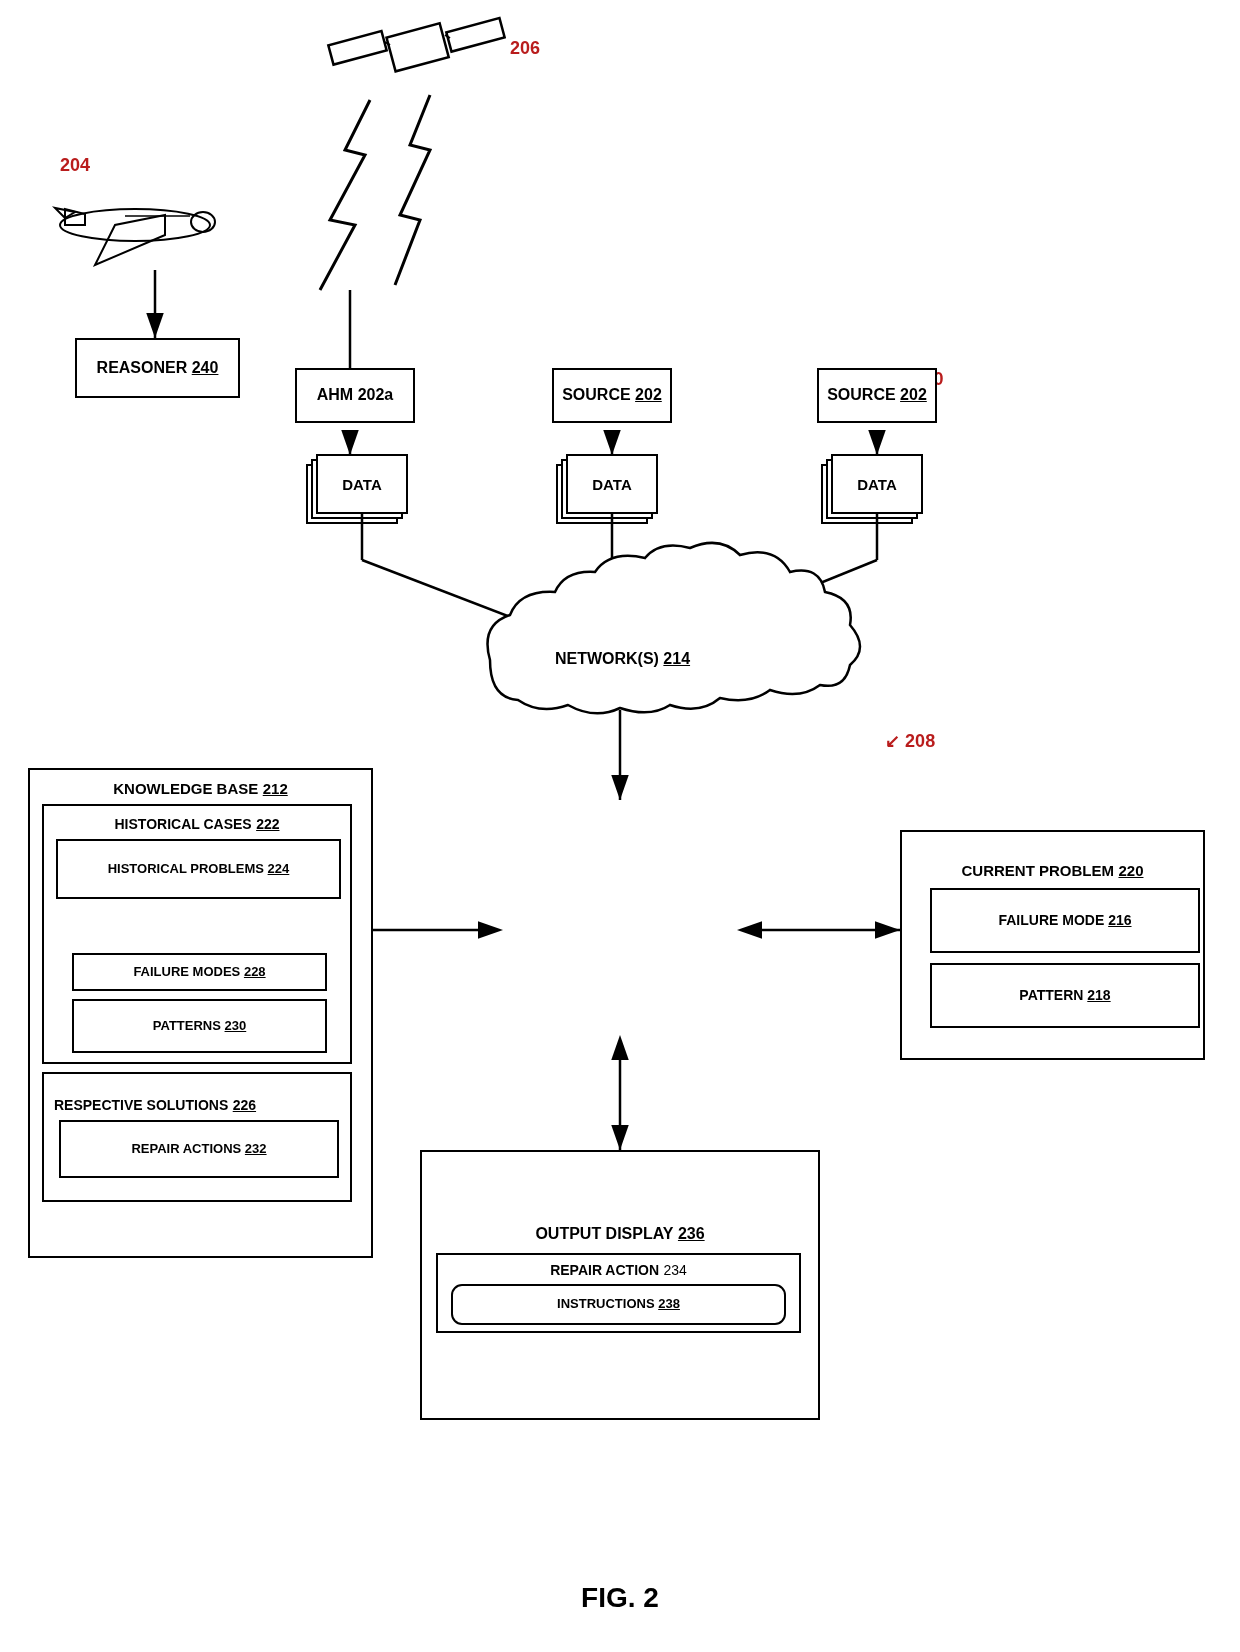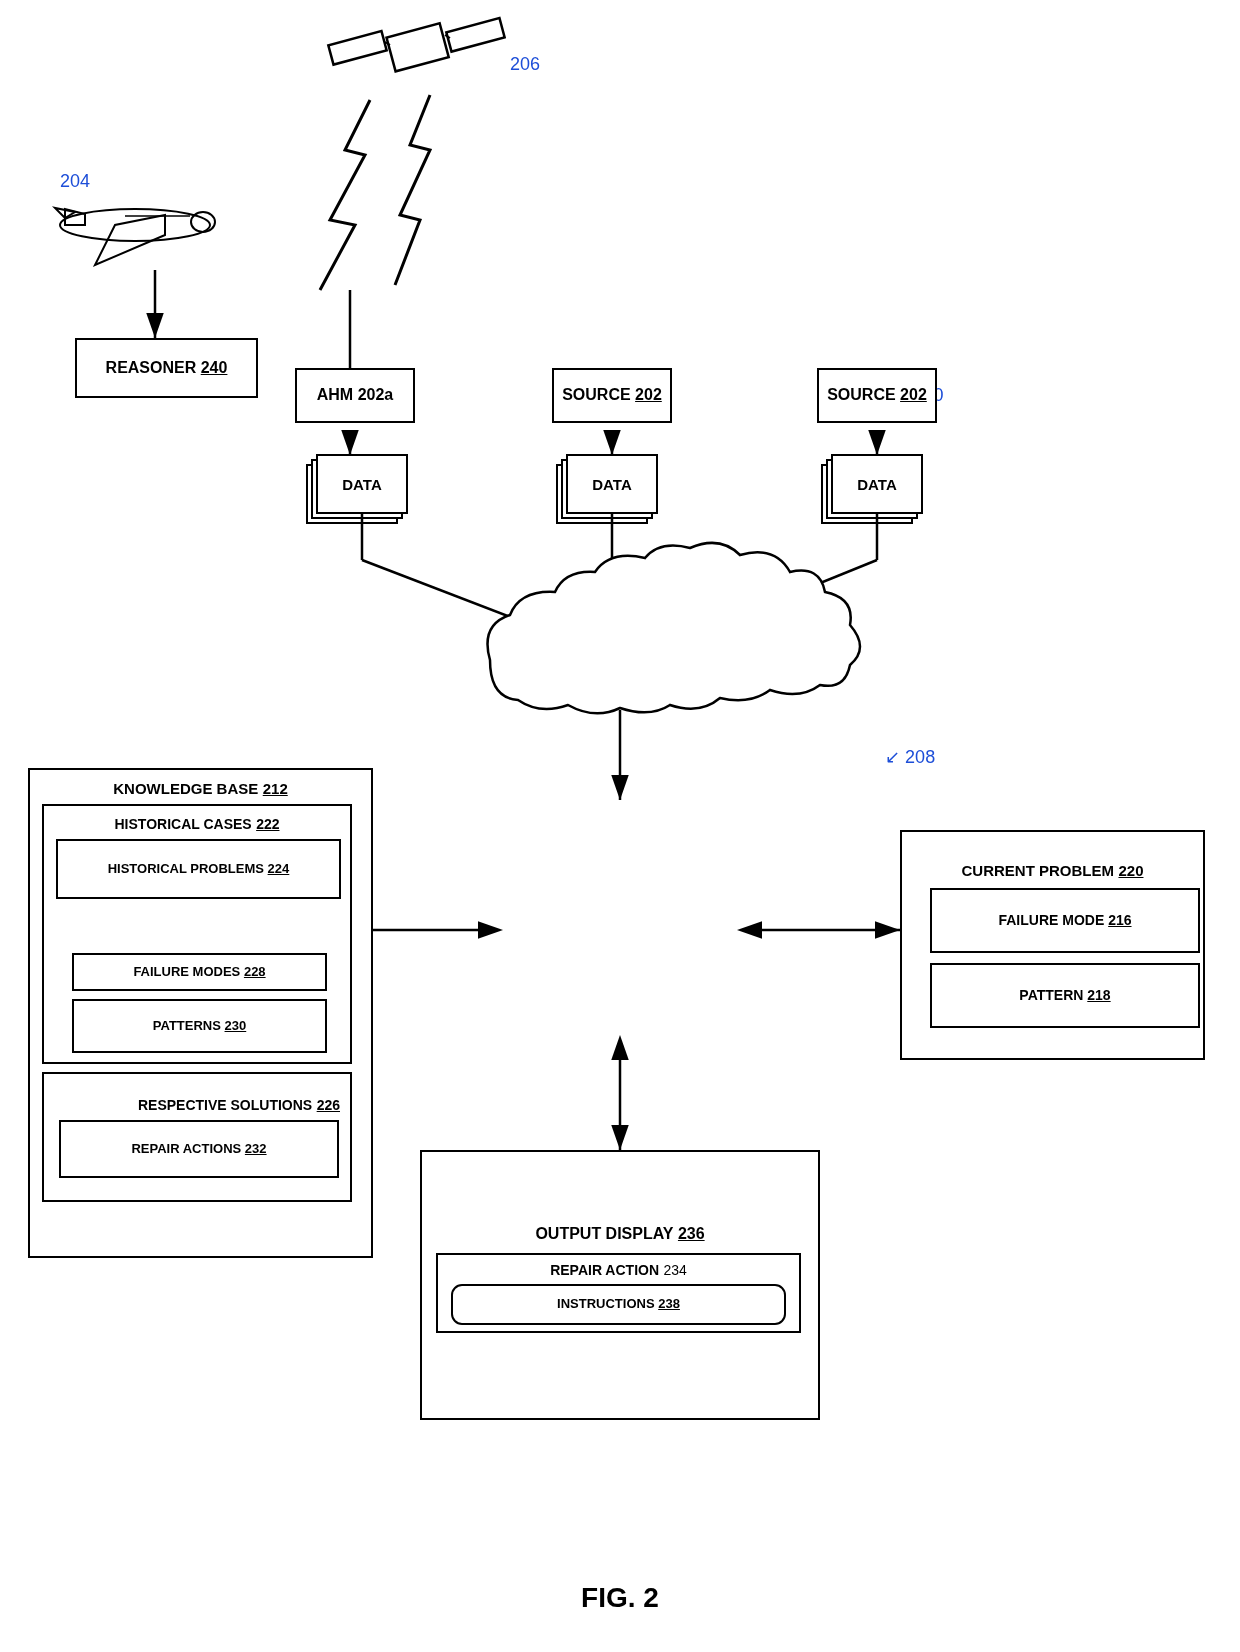--- a/index.html
+++ b/index.html
@@ -13,23 +13,22 @@
     }
     .diagram-container {
       width: 1240px;
       height: 1652px;
       position: relative;
     }
     
     .ref-label {
       position: absolute;
       font-size: 18px;
-      font-weight: normal;
-      color: #1d4ed8;
-      margin-top: 16px;
+      font-weight: bold;
+      color: #b91c1c;
     }
     .underline {
       text-decoration: underline;
     }
     
     .box {
       position: absolute;
       border: 2.5px solid #000;
       background: #fff;
       display: flex;
@@ -154,21 +153,21 @@
   </div>
 
   <div class="ref-label" style="left:60px; top:155px;">204</div>
 
   <div class="ref-label" style="left:510px; top:38px;">206</div>
 
   <div class="ref-label" style="left:885px; top:730px;">
     <span style="font-size:18px;">↙</span> <span>208</span>
   </div>
 
-  <div class="box" style="left:75px; top:338px; width:183px; height:60px;">
+  <div class="box" style="left:75px; top:338px; width:165px; height:60px;">
     <div class="box-label">
       <span>REASONER</span> <span class="ref">240</span>
     </div>
   </div>
 
   <div class="box" style="left:295px; top:368px; width:120px; height:55px;">
     <div class="box-label">
       <span>AHM 202a</span>
     </div>
   </div>
@@ -190,20 +189,25 @@
   </div>
 
   <div style="position:absolute; left:567px; top:455px; width:90px; height:58px; display:flex; align-items:center; justify-content:center;">
     <span style="font-weight:bold; font-size:15px;">DATA</span>
   </div>
 
   <div style="position:absolute; left:832px; top:455px; width:90px; height:58px; display:flex; align-items:center; justify-content:center;">
     <span style="font-weight:bold; font-size:15px;">DATA</span>
   </div>
 
+  <div style="position:absolute; left:545px; top:632px; width:155px; height:55px; display:flex; align-items:center; justify-content:center; text-align:center;">
+    <div class="box-label">
+      <span>NETWORK(S)</span> <span class="underline" style="font-weight:bold; font-size:16px;">214</span>
+    </div>
+  </div>
 
 
   <div class="box" style="left:28px; top:768px; width:345px; height:490px; align-items:flex-start; justify-content:flex-start; flex-direction:column; padding:10px 12px;">
 
     <div style="width:100%; text-align:center; margin-bottom:6px;">
       <span style="font-weight:bold; font-size:15px;">KNOWLEDGE BASE</span>
       <span class="underline" style="font-weight:bold; font-size:15px;">212</span>
     </div>
 
     <div class="box" style="position:relative; width:310px; height:260px; flex-direction:column; align-items:flex-start; padding:8px 10px; margin-bottom:8px;">
@@ -228,21 +232,21 @@
 
       <div class="box" style="position:relative; width:255px; height:54px; margin-left:18px;">
         <div class="box-label" style="font-size:13px;">
           <span>PATTERNS</span>
           <span class="ref" style="font-size:13px;">230</span>
         </div>
       </div>
     </div>
 
     <div class="box" style="position:relative; width:310px; height:130px; flex-direction:column; align-items:flex-start; padding:8px 10px;">
-      <div style="width:100%; text-align:right; margin-bottom:6px;">
+      <div style="width:100%; text-align:left; margin-bottom:6px;">
         <span style="font-weight:bold; font-size:14px;">RESPECTIVE SOLUTIONS</span>
         <span class="underline" style="font-weight:bold; font-size:14px;">226</span>
       </div>
 
       <div class="box" style="position:relative; width:280px; height:58px; margin-left:5px;">
         <div class="box-label" style="font-size:13px;">
           <span>REPAIR ACTIONS</span>
           <span class="ref" style="font-size:13px;">232</span>
         </div>
       </div>

